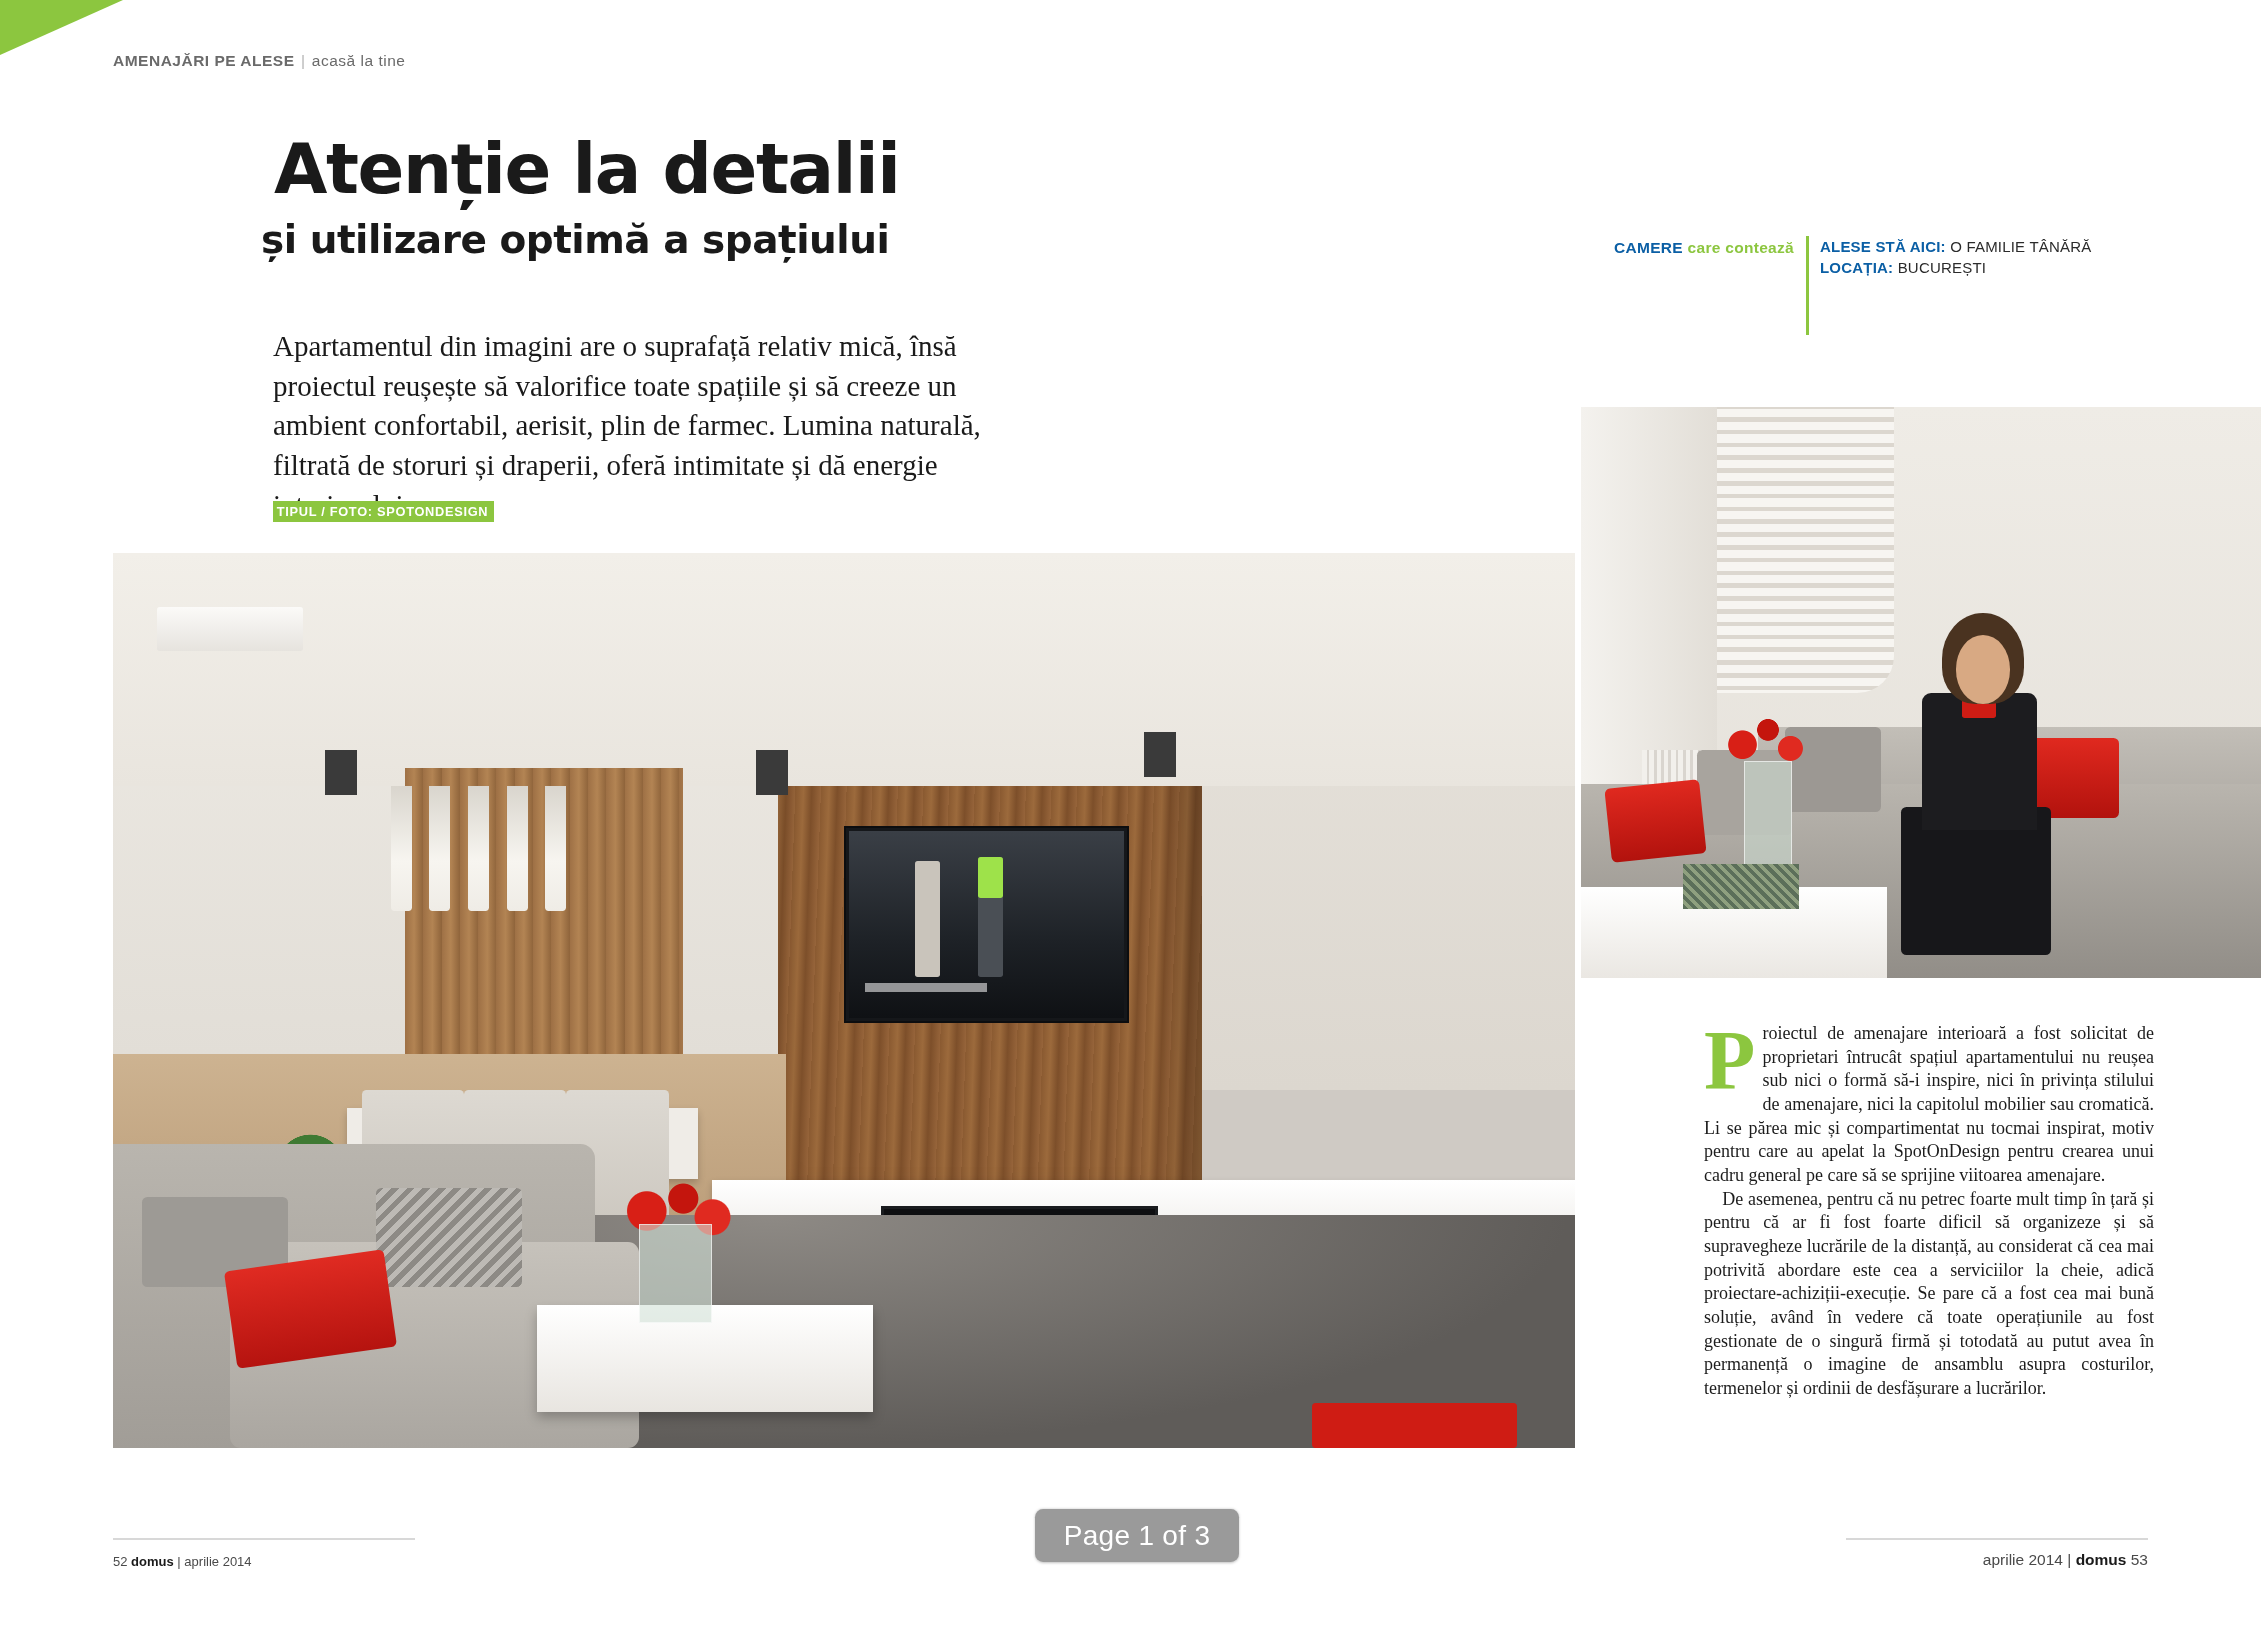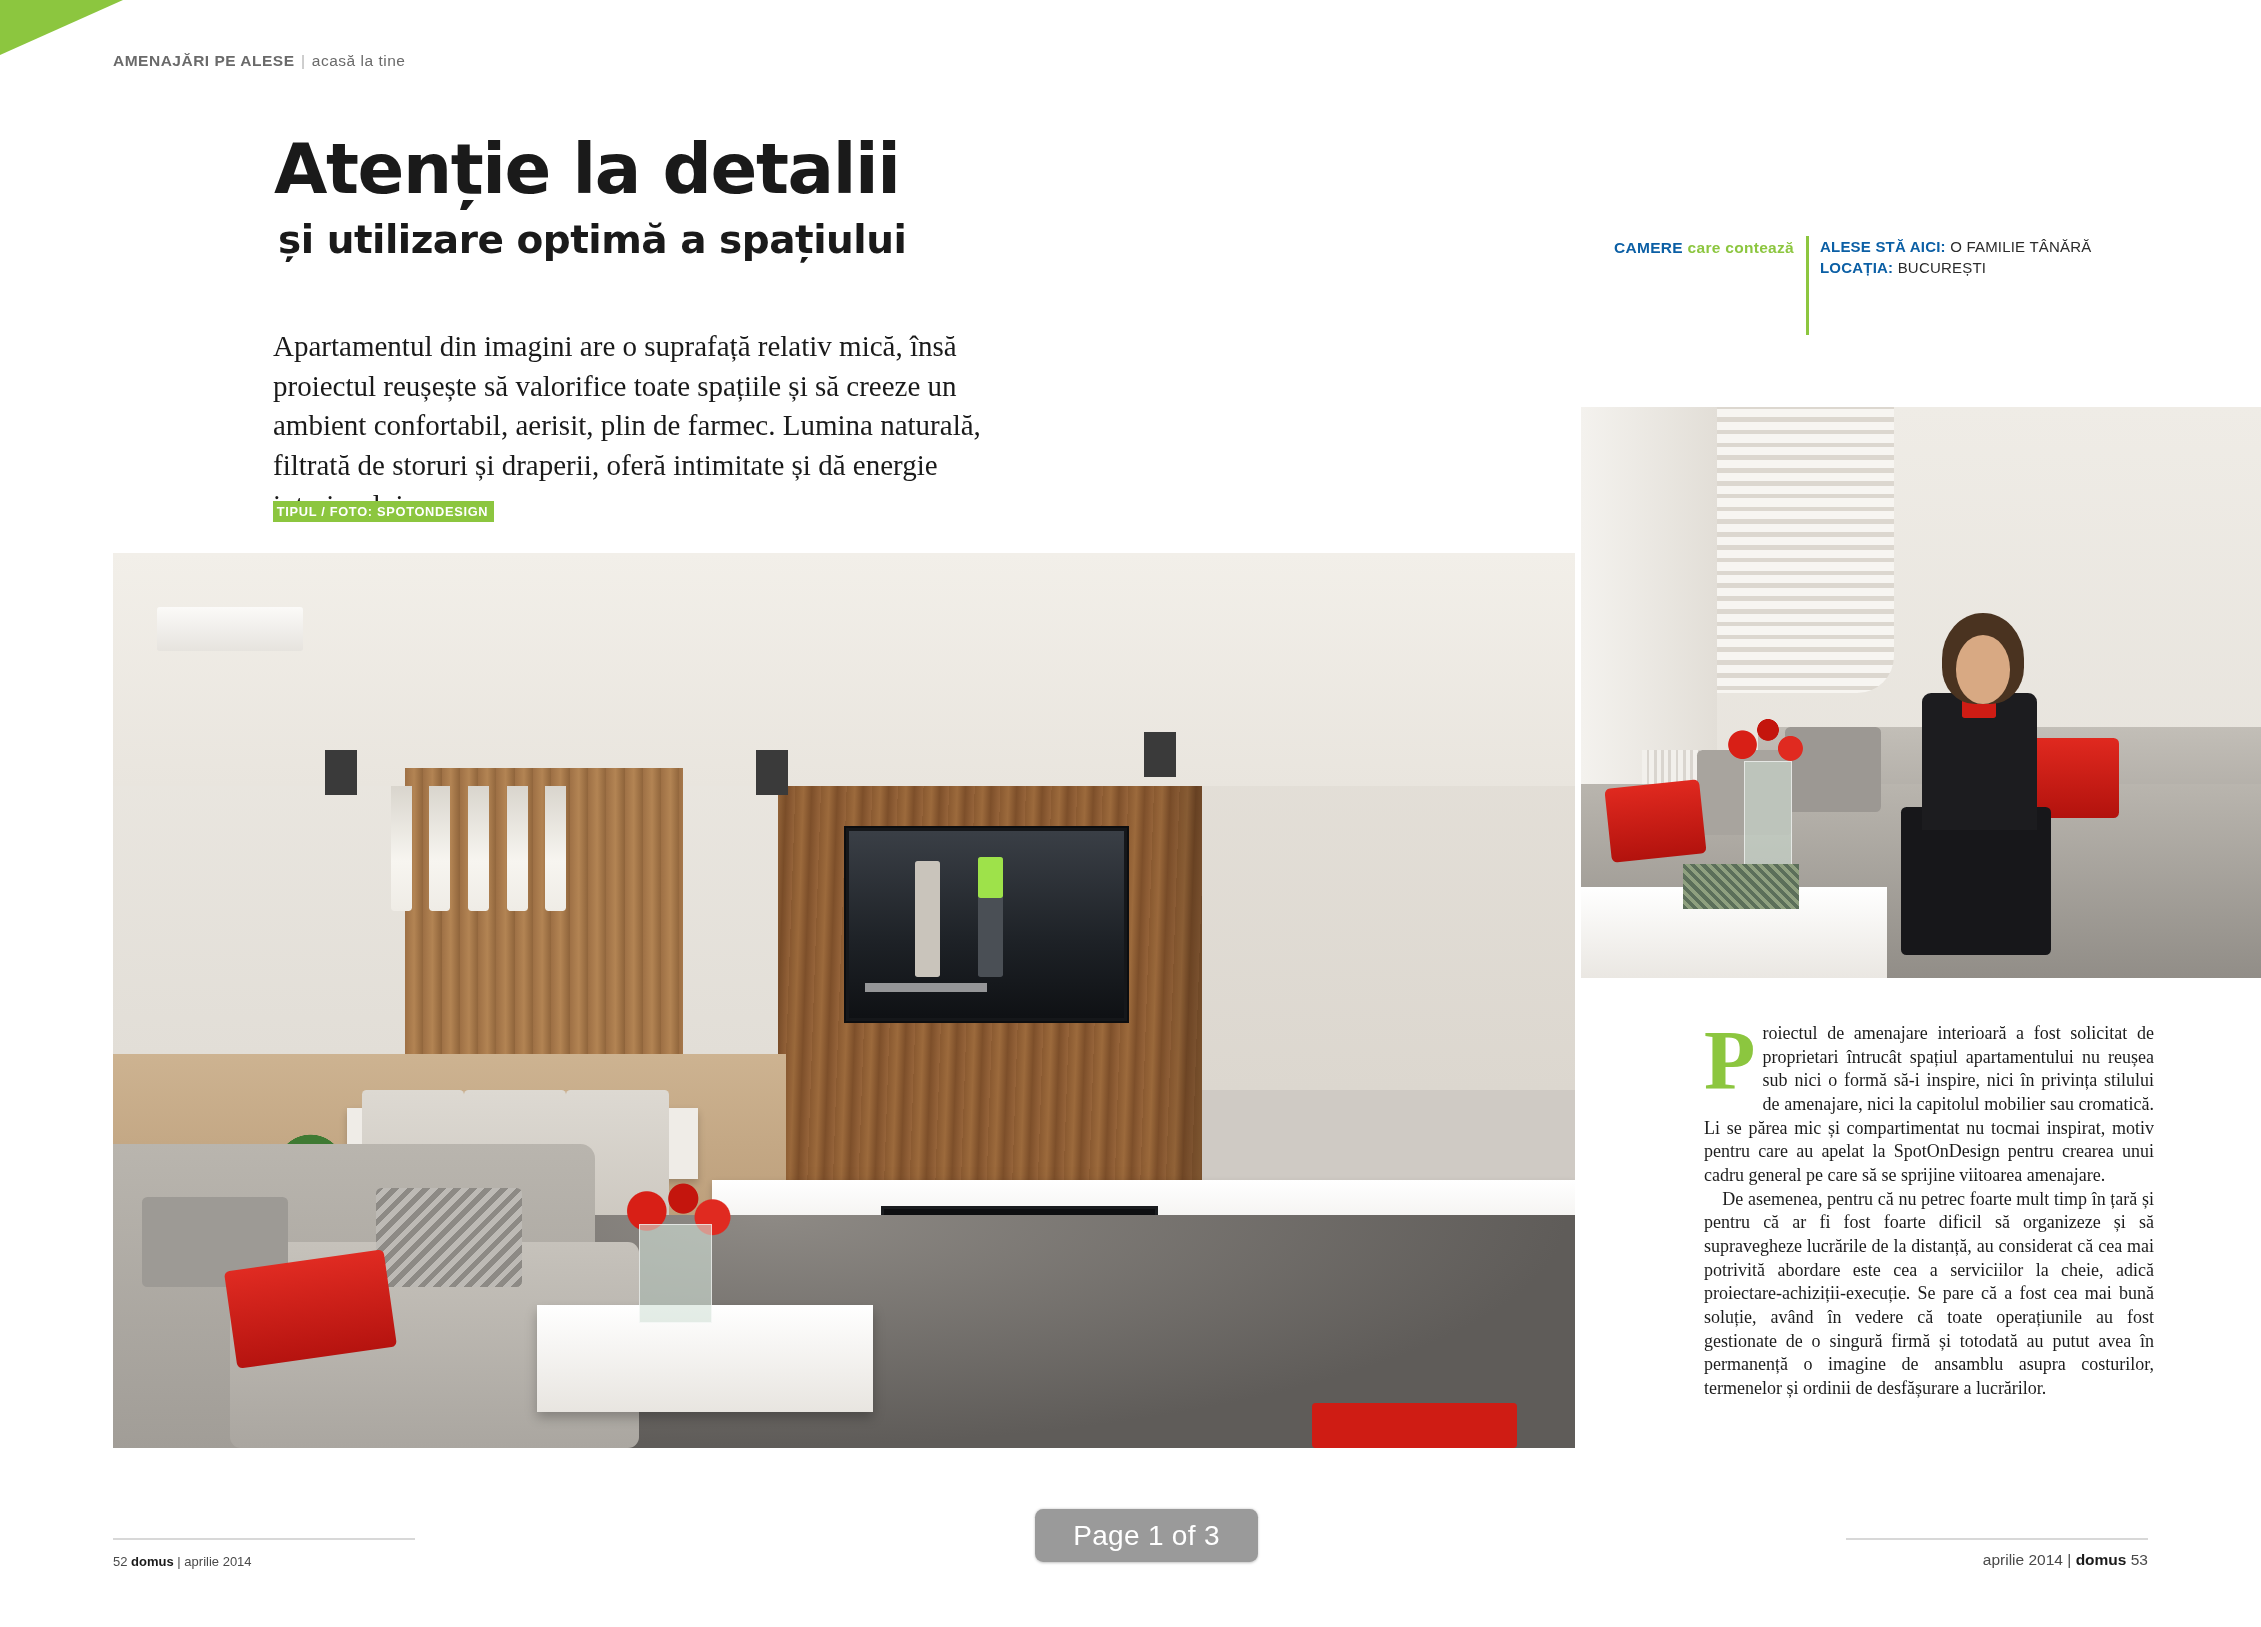--- a/index.html
+++ b/index.html
@@ -43,21 +43,21 @@
     font-family: "DejaVu Sans", sans-serif;
     font-weight: bold;
     font-size: 69px;
     letter-spacing: -1.4px;
     color: #1a1a1a;
     line-height: 1.0;
     white-space: nowrap;
   }
   .subheadline {
     position: absolute;
-    top: 217px; left: 278px;
+    top: 217px; left: 261px;
     font-family: "DejaVu Sans", sans-serif;
     font-weight: bold;
     font-size: 39px;
     letter-spacing: -0.5px;
     color: #1a1a1a;
     white-space: nowrap;
   }
   .standfirst {
     position: absolute;
     top: 327px; left: 273px;
@@ -180,21 +180,21 @@
     position: absolute;
     bottom: 87px; right: 113px;
     width: 302px; height: 1.8px;
     background: #d8d8d8;
   }
 
   
   .page-indicator {
     position: absolute;
     left: 1035px; top: 1509px;
-    width: 223px; height: 53px;
+    width: 204px; height: 53px;
     background: #9a9a9a;
     border-radius: 8.2px;
     color: #ffffff;
     font-size: 28px;
     display: flex;
     align-items: center;
     justify-content: center;
     letter-spacing: 0.3px;
     box-shadow: 0 0.9px 2.7px rgba(0,0,0,0.25);
   }

